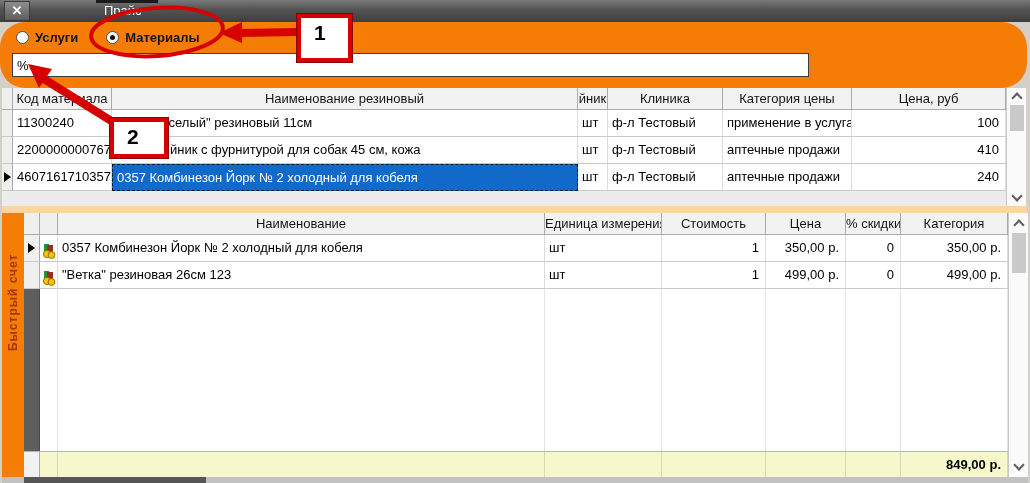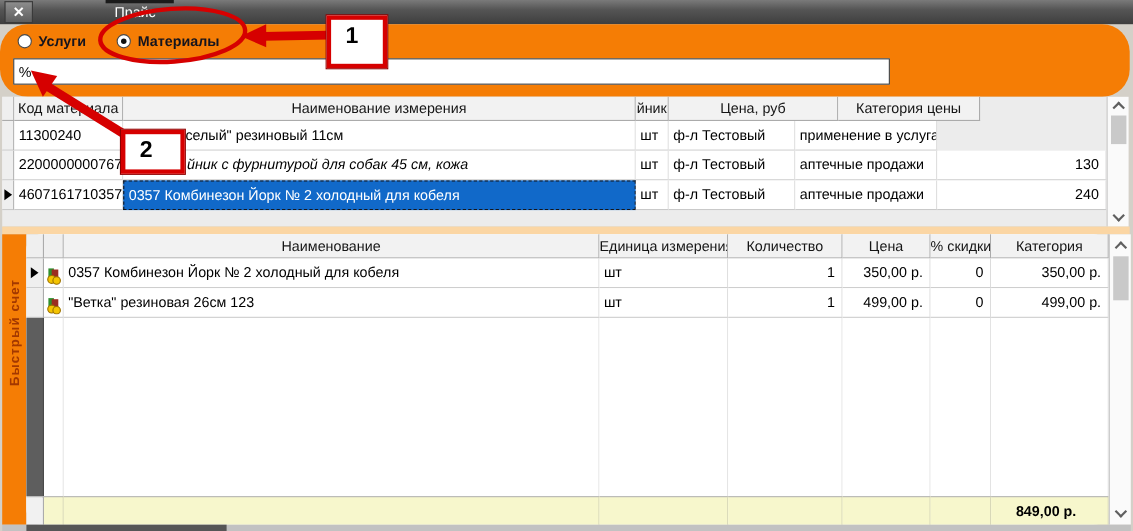--- a/index.html
+++ b/index.html
@@ -36,21 +36,21 @@
     border-bottom:1px solid #C9C9C9; font-size:13px; color:#000; padding:0 4px; }
   .gut { background:#EFEFEF; border-right:1px solid #ABABAB; padding:0; }
   .num { text-align:right; padding-right:6px; }
   .sel-arrow { width:0; height:0; border-left:7px solid #000; border-top:5px solid transparent;
     border-bottom:5px solid transparent; margin:8px auto 0; }
 
   
   .upper-grid { position:absolute; left:2px; top:88px; width:1004px; height:118px; background:#ECECEC; }
   .uc0{width:11px} .uc1{width:99px} .uc2{width:466px} .uc3{width:30px} .uc4{width:115px} .uc5{width:129px} .uc6{width:154px}
   .sel-cell { background:#1169C9 !important; color:#fff !important; border:1px dashed #16161a !important; }
-  .pad-behind-box { padding-left:58px;font-style:italic; }
+  .pad-behind-box { padding-left:58px; }
 
   
   .vscroll { position:absolute; width:20px; background:#FAFAFA; border-left:1px solid #C8C8C8; }
   .sb-btn { position:absolute; left:0; width:20px; height:16px; cursor:pointer; }
   .chev { display:block; width:8px; height:8px; border-top:2px solid #5f5f5f; border-left:2px solid #5f5f5f; }
   .chev.up { transform:rotate(45deg); margin:6px auto 0; }
   .chev.down { transform:rotate(225deg); margin:2px auto 0; }
   .sb-thumb { position:absolute; left:3px; width:14px; background:#C9C9C9; }
   .hscroll { position:absolute; left:2px; top:477px; width:1026px; height:6px; background:#C2C2C2; }
   .hscroll-thumb { position:absolute; left:22px; top:0; width:182px; height:6px; background:#565656; }
@@ -64,21 +64,21 @@
     writing-mode:vertical-rl; transform:rotate(180deg);
     font-size:12px; font-weight:bold; color:#A33800; letter-spacing:1px; }
   .lower-grid { position:absolute; left:24px; top:213px; width:984px; height:264px; background:#fff;border-radius:14px; }
   .lc0{width:16px} .lc1{width:18px} .lc2{width:487px} .lc3{width:117px} .lc4{width:104px} .lc5{width:80px} .lc6{width:55px} .lc7{width:107px}
   .icon-cell { padding:0; text-align:center; }
   .filler-row { height:162px; }
   .fcell { background:#fff; border-right:1px solid #E3E3E3; height:162px; }
   .fgut { background:#5E5E5E; border-right:1px solid #4a4a4a; }
   .total-row { height:26px; }
   .tcell { height:26px; line-height:25px; background:#F7F7CC; border-right:1px solid #D8D8B8;
-    border-top:1px solid #B5B5B5; font-size:13px;text-align:center; }
+    border-top:1px solid #B5B5B5; font-size:13px; }
   .tgut { background:#F1F1F1; border-right:1px solid #ABABAB; }
   .grand { font-weight:bold; color:#000; }
 
   .coins { display:inline-block; width:16px; height:16px; vertical-align:middle; margin-top:5px; }
 
   
   .ann-svg { position:absolute; left:0; top:0; width:1030px; height:483px; z-index:20; pointer-events:none; }
   .ann-box { position:absolute; z-index:21; background:#fff; border:4px solid #D60000;
     font-size:21px; font-weight:bold; color:#000; padding:3px 0 0 13px; box-shadow:0 0 0 1px #8d0000; }
   .ann-box1 { left:297px; top:14px; width:55px; height:48px; }
@@ -106,43 +106,45 @@
         <span class="radio-label">Материалы</span>
       </div>
     </div>
     <input class="search-input" value="%" style="">
   </div>
 
   <div class="upper-grid">
     <div class="row">
       <div class="cell hdr gut uc0"></div>
       <div class="cell hdr uc1">Код материала</div>
-      <div class="cell hdr uc2">Наименование измерения</div>
+      <div class="cell hdr uc2">Наименование резиновый</div>
       <div class="cell hdr uc3">йник</div>
+      <div class="cell hdr uc4">Клиника</div>
+      <div class="cell hdr uc5">Категория цены</div>
       <div class="cell hdr uc6">Цена, руб</div>
-      <div class="cell hdr uc5">Категория цены</div>
     </div>
 
     <div class="row">
       <div class="cell dcell gut uc0"></div>
       <div class="cell dcell uc1">11300240</div>
       <div class="cell dcell uc2">"Ежик веселый" резиновый 11см</div>
       <div class="cell dcell uc3">шт</div>
       <div class="cell dcell uc4">ф-л Тестовый</div>
       <div class="cell dcell uc5">применение в услугах</div>
+      <div class="cell dcell num uc6">100</div>
     </div>
 
     <div class="row">
       <div class="cell dcell gut uc0"></div>
       <div class="cell dcell uc1">2200000000767</div>
       <div class="cell dcell uc2 pad-behind-box">йник с фурнитурой для собак 45 см, кожа</div>
       <div class="cell dcell uc3">шт</div>
       <div class="cell dcell uc4">ф-л Тестовый</div>
       <div class="cell dcell uc5">аптечные продажи</div>
-      <div class="cell dcell num uc6">130</div>
+      <div class="cell dcell num uc6">410</div>
     </div>
 
     <div class="row">
       <div class="cell dcell gut uc0">
         <div class="sel-arrow"></div>
       </div>
       <div class="cell dcell uc1">4607161710357</div>
       <div class="cell dcell uc2 sel-cell">0357 Комбинезон Йорк № 2 холодный для кобеля</div>
       <div class="cell dcell uc3">шт</div>
       <div class="cell dcell uc4">ф-л Тестовый</div>
@@ -166,21 +168,21 @@
   <div class="side-tab">
     <div class="side-tab-text">Быстрый счет</div>
   </div>
 
   <div class="lower-grid">
     <div class="row">
       <div class="cell hdr gut lc0"></div>
       <div class="cell hdr gut lc1"></div>
       <div class="cell hdr lc2">Наименование</div>
       <div class="cell hdr lc3">Единица измерения</div>
-      <div class="cell hdr lc4">Количество</div>
+      <div class="cell hdr lc4">Стоимость</div>
       <div class="cell hdr lc5">Цена</div>
       <div class="cell hdr lc6">% скидки</div>
       <div class="cell hdr lc7">Категория</div>
     </div>
 
     <div class="row">
       <div class="cell dcell gut lc0">
         <div class="sel-arrow"></div>
       </div>
       <div class="cell dcell icon-cell lc1">

